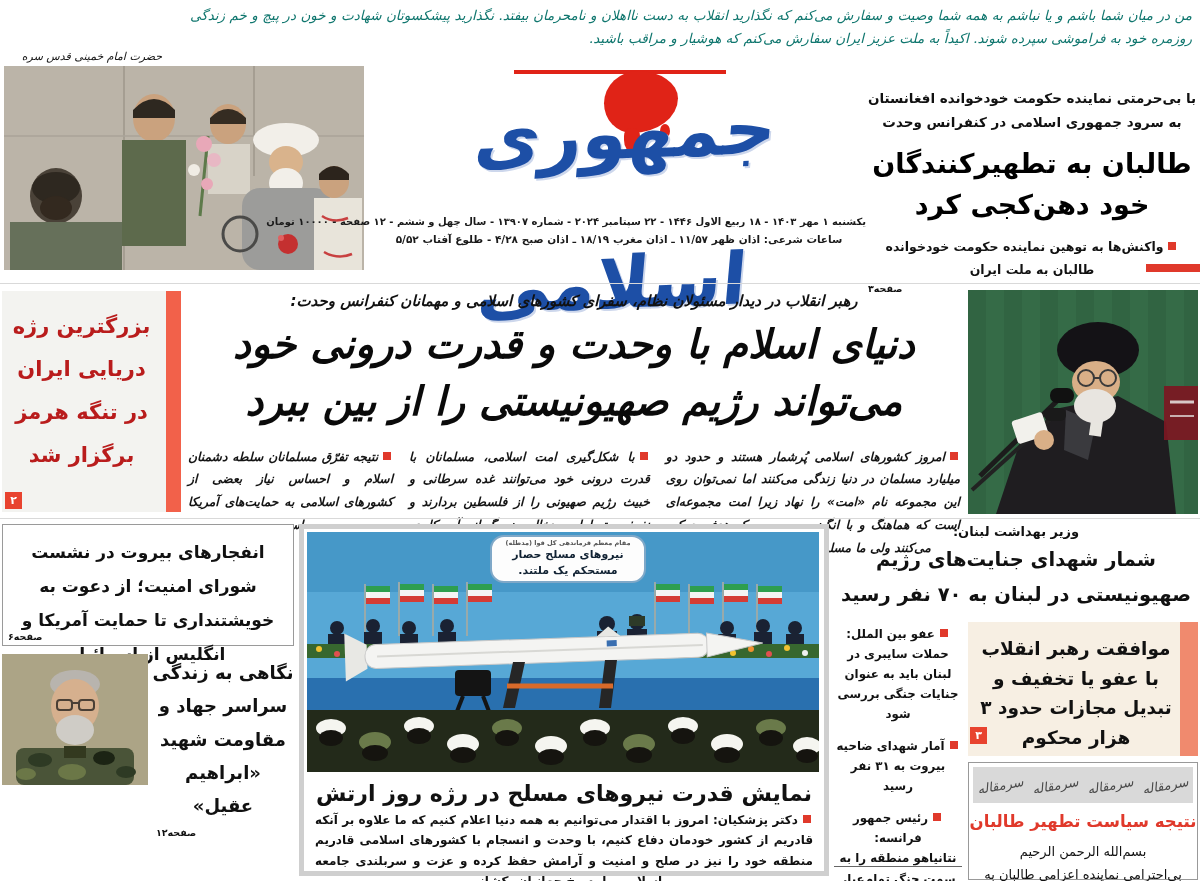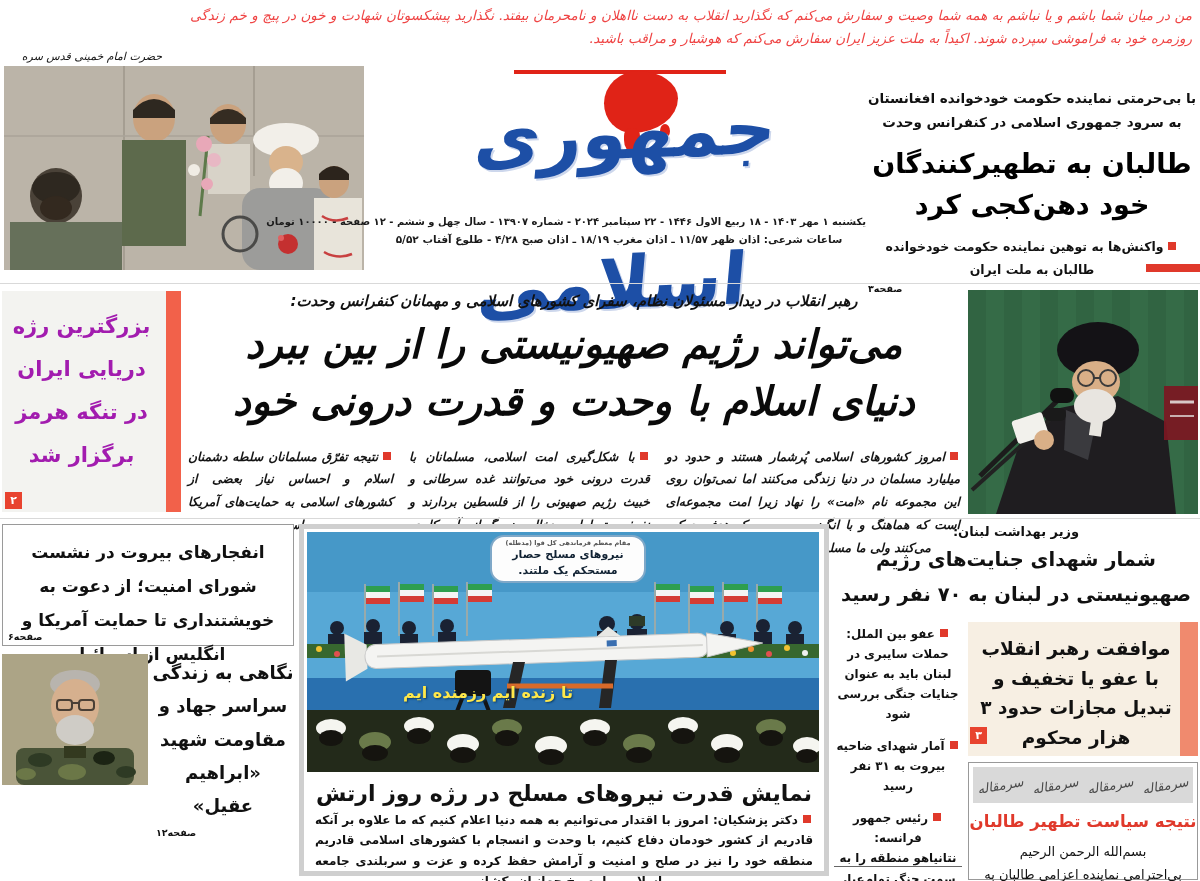--- a/index.html
+++ b/index.html
@@ -6,21 +6,21 @@
   .page{position:relative;width:1200px;height:881px;margin:0 auto;background:#ffffff;
         font-family:"DejaVu Sans",sans-serif;overflow:hidden;color:#111;}
   .abs{position:absolute;}
   .rtl{direction:rtl;}
   .sq{display:inline-block;width:8px;height:8px;background:#e0392b;vertical-align:middle;margin:0 2px 3px 5px;}
   .hline{position:absolute;border-top:1px solid #d9d9d9;height:0;}
 
   
   .top-quote{top:1px;left:8px;width:1184px;height:52px;display:flex;direction:rtl;gap:14px;}
   .quote-text{flex:1;font-family:"DejaVu Serif",serif;font-style:italic;font-size:13.5px;
-              line-height:1.7;text-align:justify;color:#ef4444;padding-top:3px;}
+              line-height:1.7;text-align:justify;color:#0f766e;padding-top:3px;}
   .quote-attr{width:168px;font-family:"DejaVu Serif",serif;font-style:italic;font-size:11px;
               line-height:1.9;text-align:center;padding-top:8px;color:#141414;margin-top:38px;}
 
   
   .masthead{left:372px;top:58px;width:494px;text-align:center;}
   .logo-wrap{position:relative;height:154px;}
   .logo-text{font-size:72px;font-weight:bold;color:#1d4fa6;line-height:150px;
              transform:skewX(-7deg) rotate(-2deg);letter-spacing:-2px;
              text-shadow:2px 2px 0 #cdd7ec;}
   .drip-line{position:absolute;top:12px;left:142px;width:212px;height:4px;background:#e02317;}
@@ -38,21 +38,21 @@
   .tr-kicker{font-size:13.5px;font-weight:bold;line-height:1.8;}
   .tr-headline{font-size:27px;font-weight:900;line-height:1.55;margin-top:8px;color:#000;}
   .tr-bullet{font-size:12.5px;font-weight:bold;line-height:1.8;margin-top:10px;}
   .tr-page{text-align:left;font-size:9.5px;font-weight:bold;margin-top:2px;padding-left:2px;}
   .red-accent{left:1146px;top:264px;width:54px;height:8px;background:#e0392b;}
 
   
   .sidebar{left:2px;top:291px;width:179px;height:221px;background:#f3f3f0;}
   .red-rail{position:absolute;right:0;top:0;bottom:0;width:15px;background:#f2614a;}
   .sb-headline{padding:14px 28px 0 8px;font-size:21px;font-weight:bold;line-height:2.05;
-               text-align:center;direction:rtl;color:#a21caf;}
+               text-align:center;direction:rtl;color:#b91c1c;}
   .badge{width:17px;height:17px;background:#e8432f;color:#fff;font-size:11px;font-weight:bold;
          display:flex;align-items:center;justify-content:center;}
   .sb-badge{position:absolute;left:3px;bottom:3px;}
 
   
   .lead{left:188px;top:292px;width:772px;direction:rtl;text-align:center;font-style:italic;}
   .lead-kicker{font-size:15px;font-weight:bold;}
   .lead-headline{font-size:40px;font-weight:900;line-height:1.42;margin-top:6px;color:#0a0a0a;}
   .lead-bullets{display:flex;gap:16px;margin-top:16px;}
   .lead-col{font-size:12.3px;font-weight:bold;line-height:1.85;color:#141414;
@@ -193,22 +193,22 @@
 
   <div class="abs sidebar">
     <div class="red-rail"></div>
     <div class="sb-headline">بزرگترین رژه دریایی ایران در تنگه هرمز برگزار شد</div>
     <div class="badge sb-badge">۲</div>
   </div>
 
   <div class="abs lead">
     <div class="lead-kicker">رهبر انقلاب در دیدار مسئولان نظام، سفرای کشورهای اسلامی و مهمانان کنفرانس وحدت:</div>
     <div class="lead-headline">
+      <div>دنیای اسلام با وحدت و قدرت درونی خود</div>
       <div>می‌تواند رژیم صهیونیستی را از بین ببرد</div>
-      <div>دنیای اسلام با وحدت و قدرت درونی خود</div>
     </div>
     <div class="lead-bullets">
       <div class="lead-col lc1"><span class="sq"></span><span>امروز کشورهای اسلامی پُرشمار هستند و حدود دو میلیارد مسلمان در دنیا زندگی می‌کنند اما نمی‌توان روی این مجموعه نام «امت» را نهاد زیرا امت مجموعه‌ای است که هماهنگ و با انگیزه به سمت یک هدف حرکت می‌کنند ولی ما مسلمانان امروز متفرّق هستیم</span></div>
       <div class="lead-col lc2"><span class="sq"></span><span>با شکل‌گیری امت اسلامی، مسلمانان با قدرت درونی خود می‌توانند غده سرطانی و خبیث رژیم صهیونی را از فلسطین بردارند و نفوذ و تسلط و دخالت زورگویانه آمریکا در منطقه را نیز از بین ببرند</span></div>
       <div class="lead-col lc3"><span class="sq"></span><span>نتیجه تفرّق مسلمانان سلطه دشمنان اسلام و احساس نیاز بعضی از کشورهای اسلامی به حمایت‌های آمریکا است</span>
         <div class="lead-page">صفحه۳</div>
       </div>
     </div>
   </div>
 
@@ -436,21 +436,20 @@
             <ellipse cx="464" cy="196" rx="15" ry="9" fill="#6a7a4a"></ellipse>
               <ellipse cx="464" cy="206" rx="12" ry="8" fill="#15140f"></ellipse>
             <ellipse cx="500" cy="214" rx="14" ry="9" fill="#f5f5f0"></ellipse>
               <ellipse cx="500" cy="224" rx="11" ry="7" fill="#15140f"></ellipse>
           </g>
         </svg>
         <div class="bubble">
           <div class="bubble-top">مقام معظم فرماندهی کل قوا (مدظله)</div>
           <div class="bubble-main">نیروهای مسلح حصار مستحکم یک ملتند.</div>
         </div>
-        <div class="banner-text">تا زنده ایم رزمنده ایم</div>
       </div>
       <div class="army-headline">نمایش قدرت نیروهای مسلح در رژه روز ارتش</div>
       <div class="army-body"><span class="sq"></span><span>دکتر پزشکیان: امروز با اقتدار می‌توانیم به همه دنیا اعلام کنیم که ما علاوه بر آنکه قادریم از کشور خودمان دفاع کنیم، با وحدت و انسجام با کشورهای اسلامی قادریم منطقه خود را نیز در صلح و امنیت و آرامش حفظ کرده و عزت و سربلندی جامعه اسلامی را به رخ جهانیان بکشانیم</span></div>
 
     </div>
   </div>
 
   <div class="abs lebanon">
     <div class="leb-kicker">وزیر بهداشت لبنان:</div>
     <div class="leb-headline">شمار شهدای جنایت‌های رژیم صهیونیستی در لبنان به ۷۰ نفر رسید</div>

